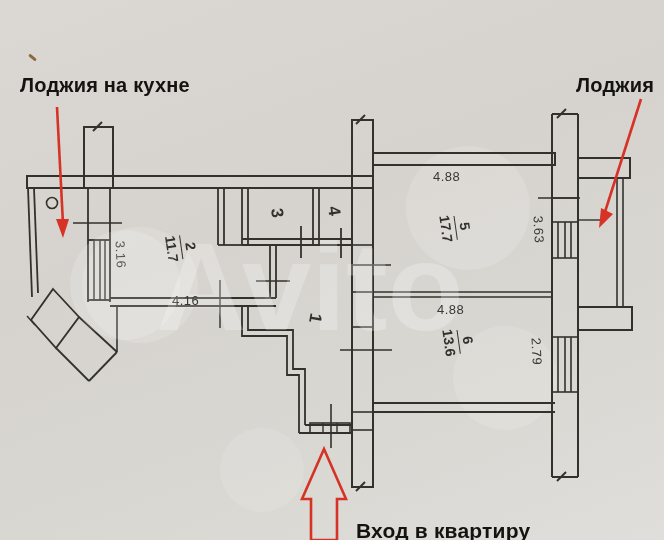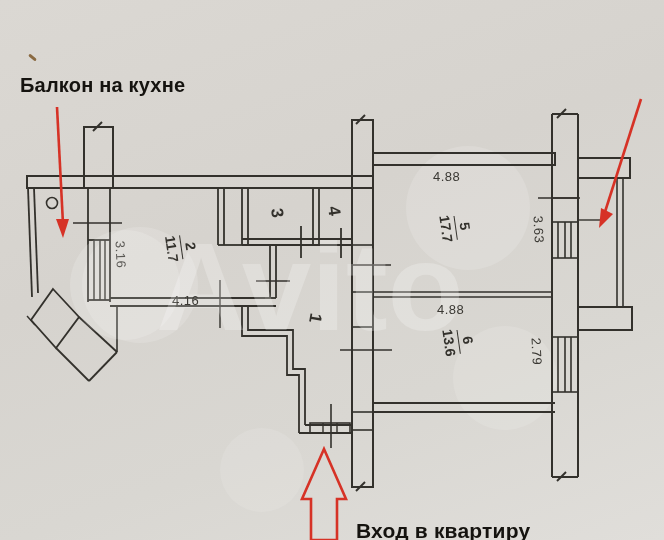--- a/index.html
+++ b/index.html
@@ -160,21 +160,22 @@
       <line x1="57" y1="107" x2="63" y2="224" stroke="#d63226" stroke-width="2.6"></line>
       <path d="M63,238 L56,219 L69,219 Z" fill="#d63226"></path>
       <line x1="641" y1="99" x2="604" y2="215" stroke="#d63226" stroke-width="2.6"></line>
       <path d="M599,228 L601,208 L613,214 Z" fill="#d63226"></path>
       <path d="M324,449 L346,499 L337,499 L337,540 L311,540 L311,499 L302,499 Z" fill="none" stroke="#d63226" stroke-width="2.6"></path>
     </g>
   </svg>
 
   <div class="speck"></div>
 
-  <div class="ann-label" style="left:20px;top:74px;">Балкон на кухне</div>
+  <div class="ann-label" style="left:20px;top:74px;">Лоджия на кухне</div>
+  <div class="ann-label" style="left:576px;top:74px;">Лоджия</div>
   <div class="ann-label" style="left:356px;top:519px;font-size:21px;">Вход в квартиру</div>
 
   <div class="dim" style="left:433px;top:169px;">4.88</div>
   <div class="dim" style="left:437px;top:302px;">4.88</div>
   <div class="dim" style="left:172px;top:293px;">4.16</div>
   <div class="dim rot" style="left:107px;top:247px;">3.16</div>
   <div class="dim rot" style="left:525px;top:222px;">3.63</div>
   <div class="dim rot" style="left:523px;top:344px;">2.79</div>
 
   <div class="roomnum" style="left:168px;top:230px;">

